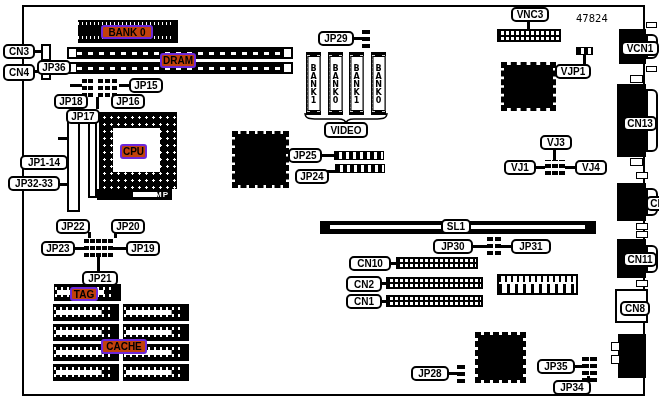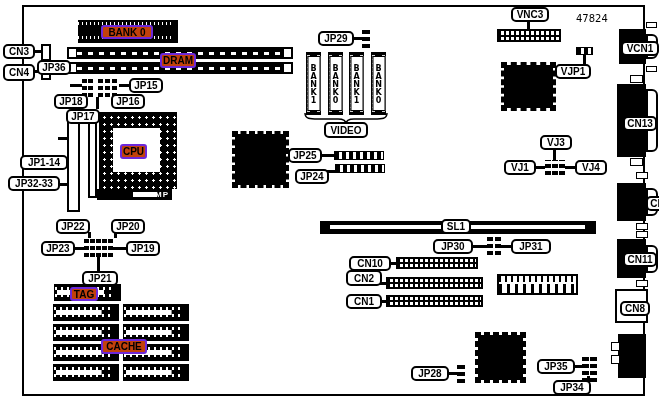--- a/index.html
+++ b/index.html
@@ -196,21 +196,21 @@
   <div class="co" style="left:433px;top:239px;width:40px;height:15px;">JP30</div>
   <div class="ln" style="left:471px;top:245px;width:16px;height:3px;"></div>
   <div class="abs jv" style="left:487px;top:237px;width:6px;height:18px;"></div>
   <div class="abs jv" style="left:495px;top:237px;width:6px;height:18px;"></div>
   <div class="ln" style="left:501px;top:245px;width:10px;height:3px;"></div>
   <div class="co" style="left:511px;top:239px;width:40px;height:15px;">JP31</div>
 
   <div class="co" style="left:349px;top:256px;width:42px;height:15px;">CN10</div>
   <div class="ln" style="left:389px;top:262px;width:8px;height:3px;"></div>
   <div class="abs ph" style="left:396px;top:257px;width:82px;height:12px;"></div>
-  <div class="co" style="left:346px;top:270px;width:36px;height:16px;">CN2</div>
+  <div class="co" style="left:346px;top:276px;width:36px;height:16px;">CN2</div>
   <div class="ln" style="left:380px;top:282px;width:7px;height:3px;"></div>
   <div class="abs ph" style="left:386px;top:277px;width:97px;height:12px;"></div>
   <div class="co" style="left:346px;top:294px;width:36px;height:15px;">CN1</div>
   <div class="ln" style="left:380px;top:300px;width:7px;height:3px;"></div>
   <div class="abs ph" style="left:386px;top:295px;width:97px;height:12px;"></div>
 
   <div class="abs" style="left:497px;top:274px;width:81px;height:21px;border:2px solid #000;background-color:#fff;
        background-image:repeating-linear-gradient(90deg,#000 0 2px,#fff 2px 6px),repeating-linear-gradient(90deg,#000 0 3px,#fff 3px 8px);
        background-size:100% 6px,100% 9px;background-position:0 0,0 100%;background-repeat:no-repeat;z-index:1;"></div>
 

